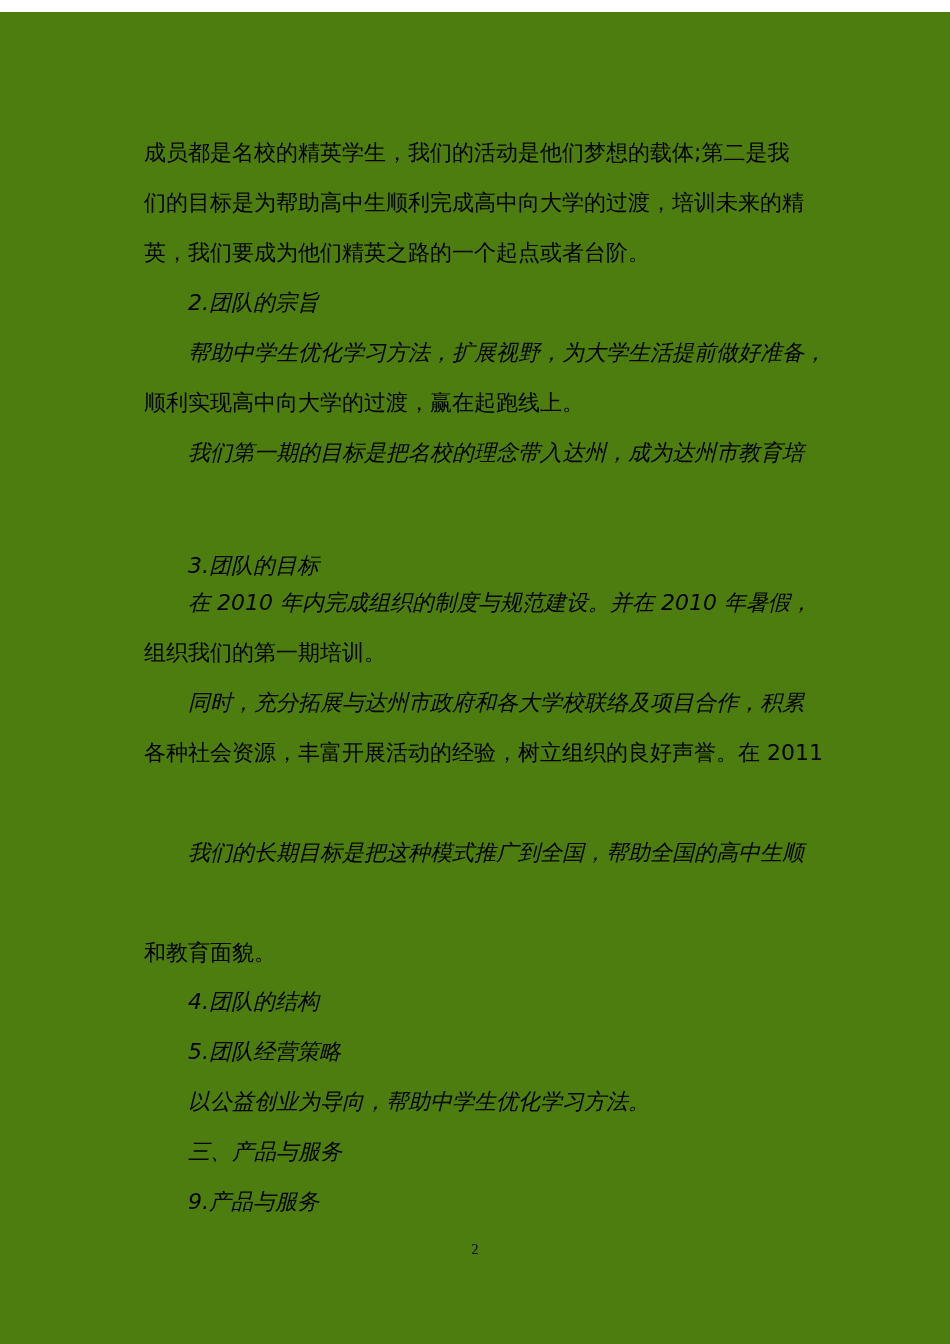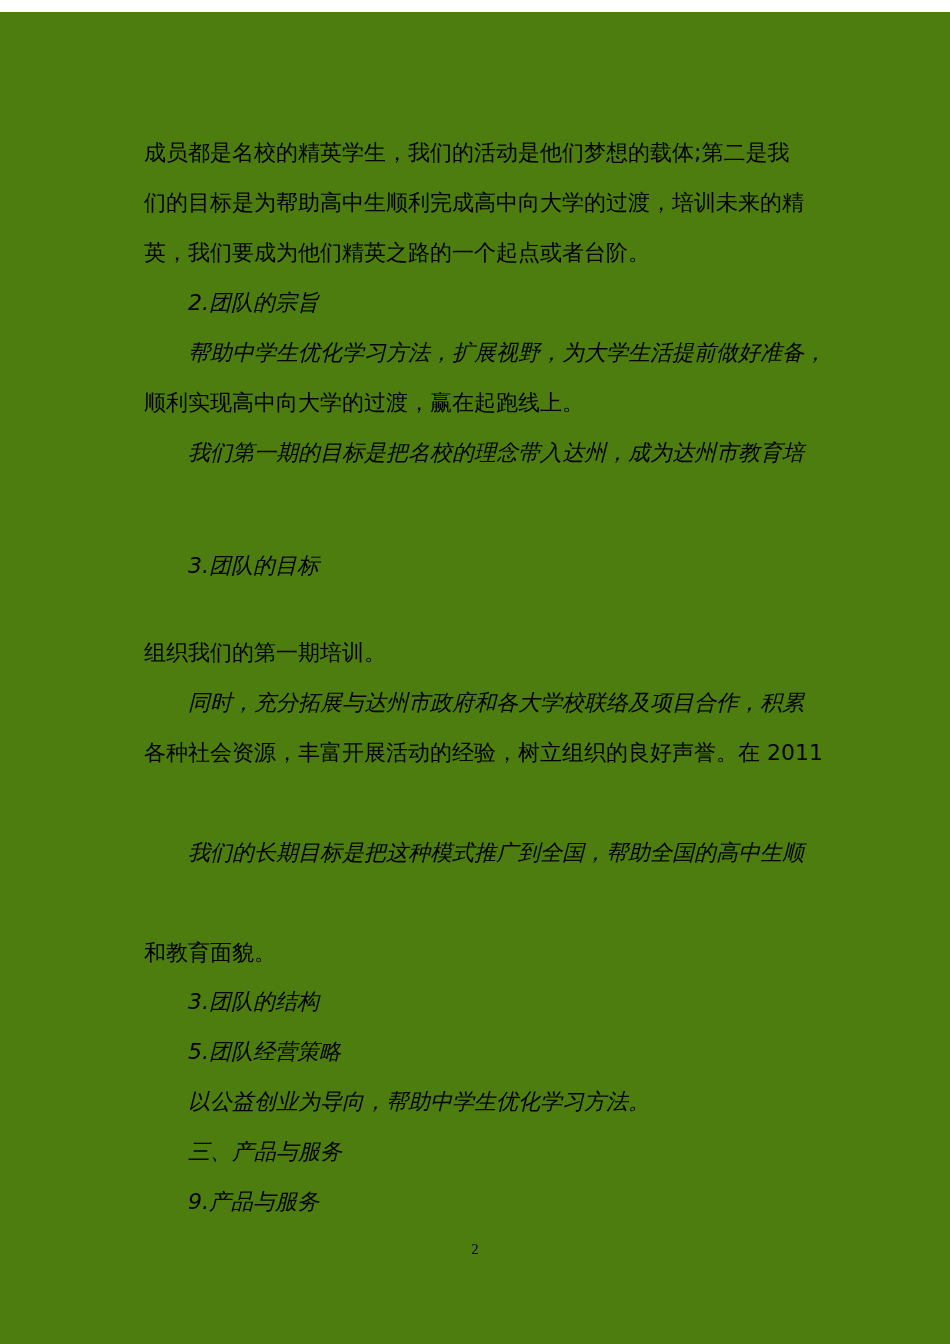--- a/index.html
+++ b/index.html
@@ -51,25 +51,26 @@
 
 <div class="page">
   <div class="line" style="top:127px;">成员都是名校的精英学生，我们的活动是他们梦想的载体;第二是我</div>
   <div class="line" style="top:177px;">们的目标是为帮助高中生顺利完成高中向大学的过渡，培训未来的精</div>
   <div class="line" style="top:227px;">英，我们要成为他们精英之路的一个起点或者台阶。</div>
   <div class="line indent" style="top:277px;">2.团队的宗旨</div>
   <div class="line indent" style="top:327px;">帮助中学生优化学习方法，扩展视野，为大学生活提前做好准备，</div>
   <div class="line" style="top:377px;">顺利实现高中向大学的过渡，赢在起跑线上。</div>
   <div class="line indent" style="top:427px;">我们第一期的目标是把名校的理念带入达州，成为达州市教育培</div>
   <div class="line indent" style="top:527px;margin-top:13px;">3.团队的目标</div>
+  <div class="line indent" style="top:577px;">在 2010 年内完成组织的制度与规范建设。并在 2010 年暑假，</div>
   <div class="line" style="top:627px;">组织我们的第一期培训。</div>
   <div class="line indent" style="top:677px;">同时，充分拓展与达州市政府和各大学校联络及项目合作，积累</div>
   <div class="line" style="top:727px;">各种社会资源，丰富开展活动的经验，树立组织的良好声誉。在 2011</div>
   <div class="line indent" style="top:827px;">我们的长期目标是把这种模式推广到全国，帮助全国的高中生顺</div>
   <div class="line" style="top:927px;">和教育面貌。</div>
-  <div class="line indent" style="top:976px;">3.团队的结构</div>
+  <div class="line indent" style="top:976px;">4.团队的结构</div>
   <div class="line indent" style="top:1026px;">5.团队经营策略</div>
   <div class="line indent" style="top:1076px;">以公益创业为导向，帮助中学生优化学习方法。</div>
   <div class="line indent" style="top:1126px;">三、产品与服务</div>
   <div class="line indent" style="top:1176px;">9.产品与服务</div>
 
   <div class="page-number">2</div>
 </div>
 
 </body></html>

